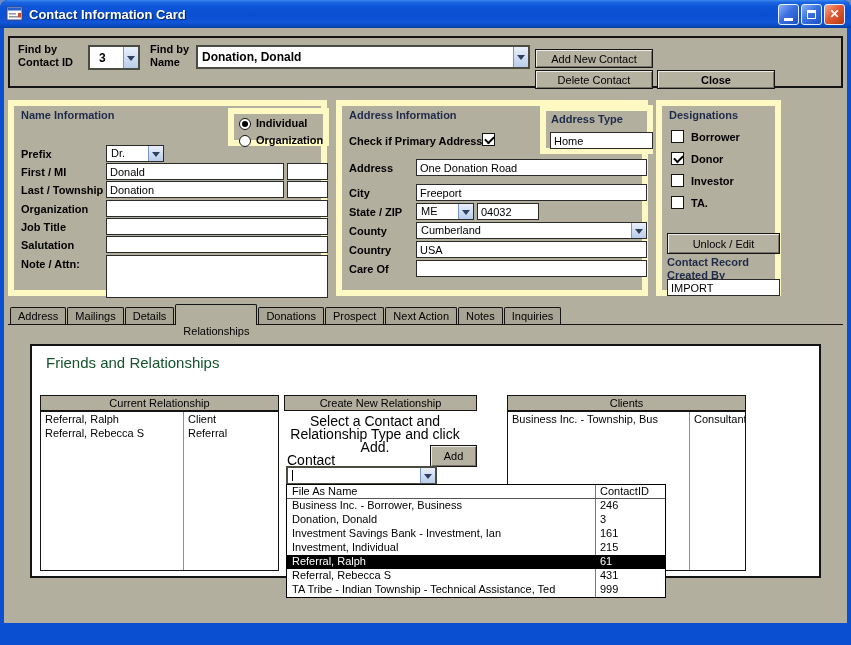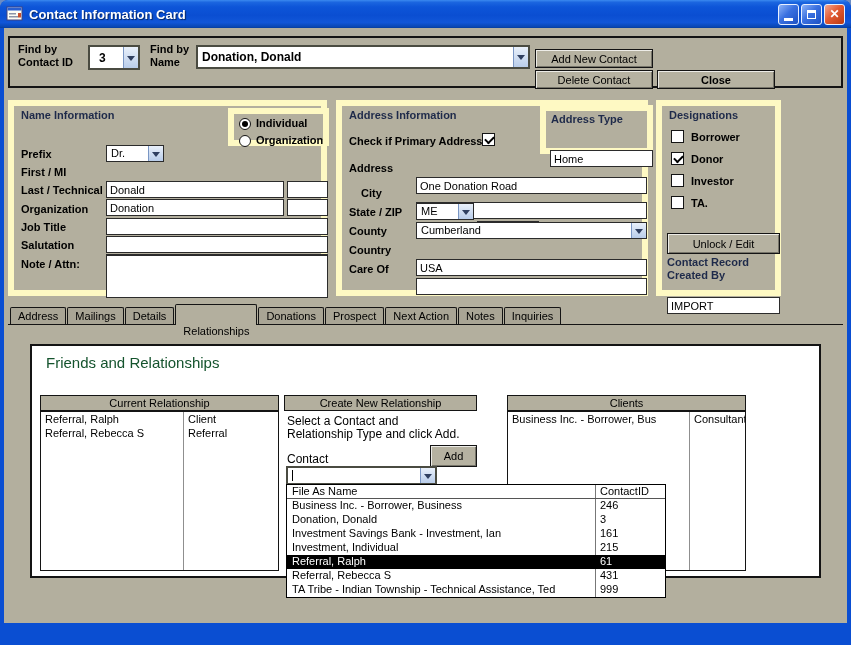--- a/index.html
+++ b/index.html
@@ -23,24 +23,24 @@
   .tb-btn.close { background:linear-gradient(135deg,#f5a790 0%,#e25a33 45%,#bb3a10 100%); }
   .glyph-min { width:9px; height:3px; background:#fff; margin-top:10px; }
   .glyph-max { width:9px; height:9px; border:1px solid #fff; border-top-width:3px; }
   .glyph-close { color:#fff; font-size:12px; font-weight:bold; line-height:1; }
 
   
   .form-body { position:absolute; left:4px; top:28px; width:843px; height:595px; background:#b3af9e; }
   .sect { position:absolute; background:#b3af9e; border:6px solid #fef9c3; }
   .sect-title { position:absolute; font-weight:bold; font-size:11px; color:#1e2a4a; white-space:nowrap; }
   .flabel { position:absolute; font-weight:bold; font-size:11px; color:#000; white-space:nowrap; }
-  .plain-text { position:absolute; font-size:12px; color:#000; }
+  .plain-text { position:absolute; font-size:14px; color:#000;text-align:center; }
 
   .tbox { position:absolute; background:#fff; border:1px solid #2b2b2b; height:17px;
-    font-family:"Liberation Sans",sans-serif; font-size:11px; color:#000; padding:1px 3px;margin-top:18px; }
+    font-family:"Liberation Sans",sans-serif; font-size:11px; color:#000; padding:1px 3px; }
   input.tbox { outline:none; }
   .tbox-multi { position:absolute; background:#fff; border:1px solid #2b2b2b; font-size:11px; padding:1px 3px; }
 
   .combo { position:absolute; background:#fff; border:1px solid #2b2b2b; height:17px; }
   .combo .combo-val { position:absolute; left:4px; top:1px; font-size:11px; white-space:nowrap; overflow:hidden; right:16px; }
   .combo .arrow { position:absolute; right:0; top:0; bottom:0; width:15px;
     background:linear-gradient(180deg,#e9f0fa,#b9cdea); border-left:1px solid #7a96c4;
     display:flex; align-items:center; justify-content:center; }
   .combo .arrow::after { content:""; width:0; height:0; border:4px solid transparent; border-top:5px solid #2f3f60; margin-top:5px; }
   .combo.deep { border:2px solid #4a4b41; }
@@ -151,21 +151,21 @@
       <span class="flabel" style="left:7px; top:42px;">Prefix</span>
       <div class="combo" style="left:92px; top:39px; width:58px;">
         <span class="combo-val">Dr.</span>
         <span class="arrow"></span>
       </div>
 
       <span class="flabel" style="left:7px; top:60px;">First / MI</span>
       <input class="tbox" style="left: 92px; top: 57px; width: 178px;" value="Donald">
       <input class="tbox" style="left: 273px; top: 57px; width: 41px;" value="">
 
-      <span class="flabel" style="left:7px; top:78px;">Last / Technical</span>
+      <span class="flabel" style="left:7px; top:78px;">Last / Township</span>
       <input class="tbox" style="left: 92px; top: 75px; width: 178px;" value="Donation">
       <input class="tbox" style="left: 273px; top: 75px; width: 41px;" value="">
 
       <span class="flabel" style="left:7px; top:97px;">Organization</span>
       <input class="tbox" style="left: 92px; top: 94px; width: 222px;" value="">
 
       <span class="flabel" style="left:7px; top:115px;">Job Title</span>
       <input class="tbox" style="left: 92px; top: 112px; width: 222px;" value="">
 
       <span class="flabel" style="left:7px; top:133px;">Salutation</span>
@@ -182,21 +182,21 @@
       <span class="checkbox checked" style="left:140px; top:27px;"></span>
 
       <div class="sect" style="left:198px; top:-1px; width:113px; height:49px; z-index:2;">
         <div class="sect-title" style="left:5px; top:2px;">Address Type</div>
         <input class="tbox" style="left: 4px; top: 21px; width: 103px;" value="Home">
       </div>
 
       <span class="flabel" style="left:7px; top:56px;">Address</span>
       <input class="tbox" style="left: 74px; top: 53px; width: 231px;" value="One Donation Road">
 
-      <span class="flabel" style="left:19px; top:81px;text-align:right;">City</span>
+      <span class="flabel" style="left:7px; top:81px;text-align:right;">City</span>
       <input class="tbox" style="left: 74px; top: 78px; width: 231px;" value="Freeport">
 
       <span class="flabel" style="left:7px; top:100px;">State / ZIP</span>
       <div class="combo" style="left:74px; top:97px; width:58px;">
         <span class="combo-val">ME</span>
         <span class="arrow"></span>
       </div>
       <input class="tbox" style="left: 135px; top: 97px; width: 62px;" value="04032">
 
       <span class="flabel" style="left:7px; top:119px;">County</span>
@@ -268,21 +268,21 @@
       <div class="combo" style="left:254px; top:120px; width:151px; border-width:2px; border-color:#4a4b41; height:19px;">
         <span class="caret"></span>
         <span class="combo-val"></span>
         <span class="arrow"></span>
       </div>
 
       <div class="list-header" style="left:475px; top:49px; width:239px;">Clients</div>
       <div class="list-box" style="left:475px; top:65px; width:239px; height:160px;">
         <div class="col-divider" style="left:181px;"></div>
         <div class="lrow">
-          <span style="left:4px;">Business Inc. - Borrower, Bus</span>
+          <span style="left:4px;">Business Inc. - Township, Bus</span>
           <span style="left:186px;">Consultant</span>
         </div>
       </div>
     </div>
 
     <div class="dropdown">
       <div class="dd-colline"></div>
       <div class="dd-header">
         <span class="dd-c1">File As Name</span>
         <span class="dd-c2">ContactID</span>

